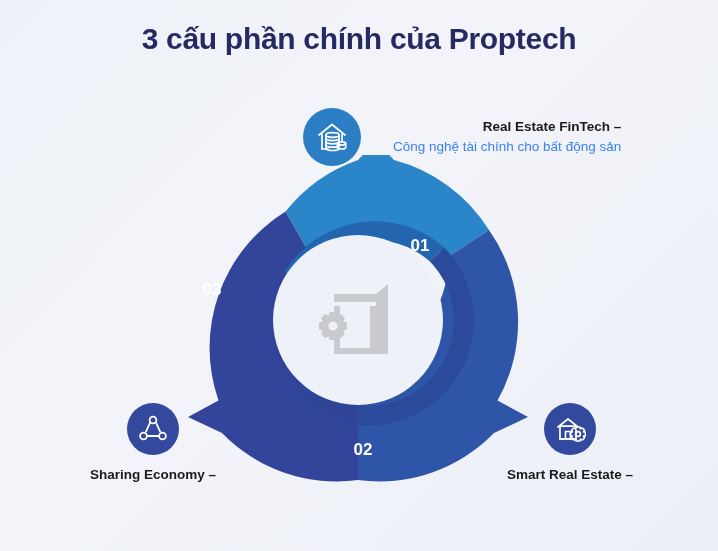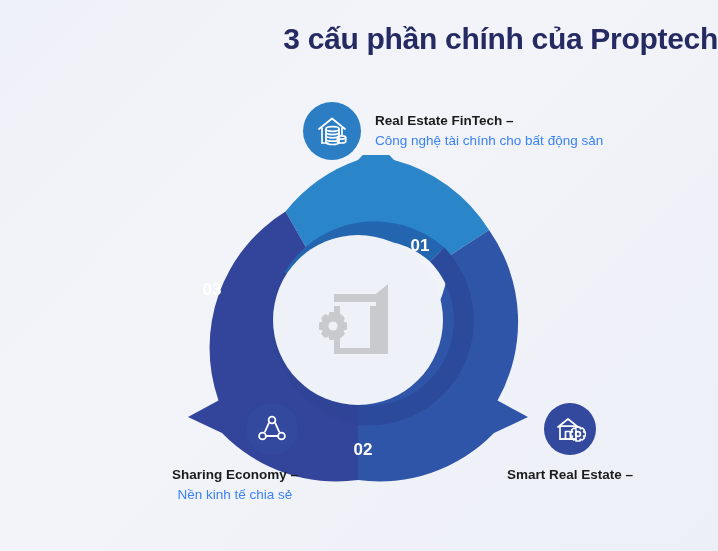--- a/index.html
+++ b/index.html
@@ -10,21 +10,21 @@
   }
   body {
     position:relative;
     background:linear-gradient(135deg,#eef1f7 0%,#f2f4f9 40%,#eceff6 100%);
   }
 
   
   #page-title {
     position:absolute;
     top:22px; left:0; width:718px;
-    text-align:right;
+    text-align:center;
     font-size:30px;
     font-weight:bold;
     color:#262a63;
     letter-spacing:-0.3px;
   }
 
   
   #diagram-svg {
     position:absolute;
     left:148px; top:155px;
@@ -41,30 +41,30 @@
     font-size:13.5px; font-weight:bold; color:#1b1b1b;
     white-space:nowrap; line-height:1.5;
   }
   .node-desc {
     font-size:13.5px; font-weight:normal; color:#3b82f6;
     white-space:nowrap; line-height:1.5;
   }
 
   
   #node-fintech {
-    left:303px; top:102px;
-    display:flex; align-items:center; gap:14px;
+    left:303px; top:108px;
+    display:flex; align-items:center; gap:32px;text-align:right;
   }
   #node-fintech .node-icon { width:58px; height:58px; background:#2b7ec4; }
 
   
   #node-sharing {
     left:8px; top:403px;
     width:290px;
-    display:flex; flex-direction:column; align-items:flex-end;
+    display:flex; flex-direction:column; align-items:center;
   }
   #node-sharing .node-icon { width:52px; height:52px; background:#33499e; }
   #node-sharing .node-caption { margin-top:10px; text-align:center; }
 
   
   #node-smart {
     left:425px; top:403px;
     width:290px;
     display:flex; flex-direction:column; align-items:center;
   }
@@ -188,21 +188,20 @@
       <circle cx="16" cy="7" r="3.4"></circle>
       <circle cx="6.5" cy="23" r="3.4"></circle>
       <circle cx="25.5" cy="23" r="3.4"></circle>
       <path d="M13.3 9.2 L9 18.6"></path>
       <path d="M18.8 9.2 L23.1 18.6"></path>
       <path d="M10 23 L22 23"></path>
     </svg>
   </div>
   <div class="node-caption">
     <div class="node-title">Sharing Economy –</div>
-    <div class="node-desc">Nền kinh tế chia sẻ</div>
   </div>
 </div>
 
 <div class="node" id="node-smart">
   <div class="node-icon">
     <svg width="32" height="32" viewBox="0 0 32 32" fill="none" stroke="#ffffff" stroke-width="1.7" stroke-linecap="round" stroke-linejoin="round">
       <path d="M4 14 L14 6 L24 14"></path>
       <path d="M6 13.5 L6 26 L22 26 L22 17"></path>
       <path d="M6 26 L22 26"></path>
       <path d="M11.5 26 L11.5 18.5 L16.5 18.5 L16.5 26"></path>

